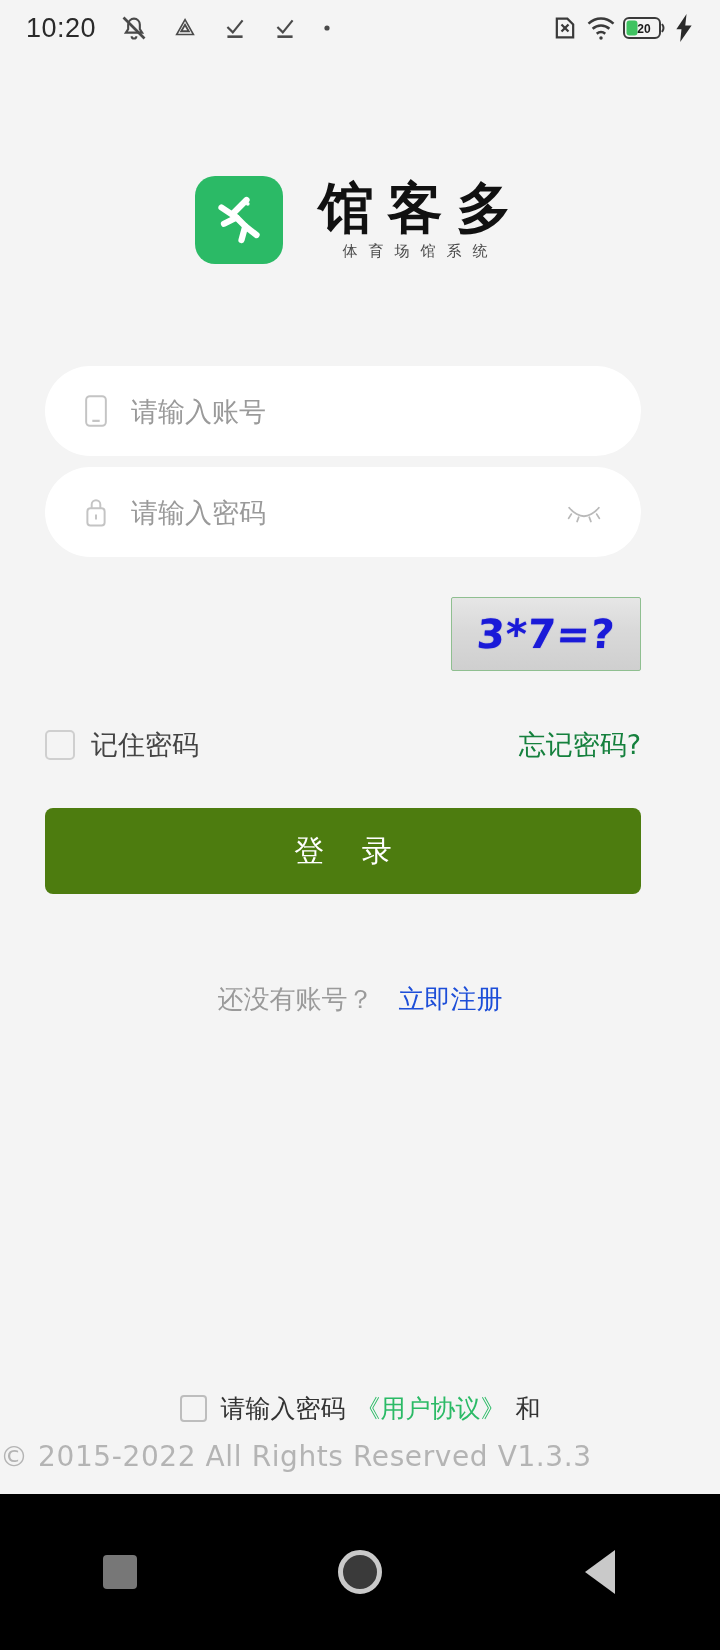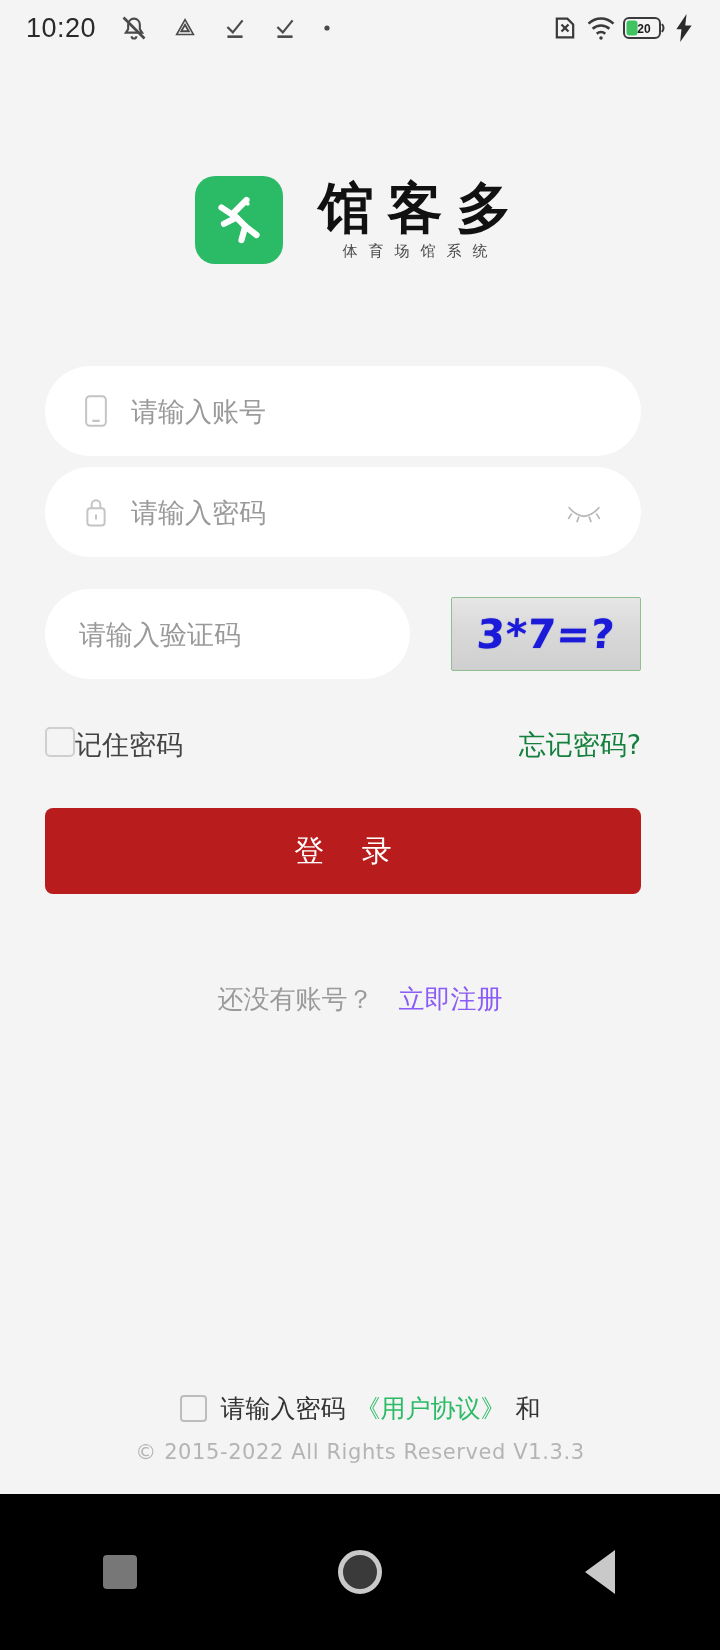--- a/index.html
+++ b/index.html
@@ -77,60 +77,60 @@
     font-family:"DejaVu Sans","Liberation Sans",sans-serif;
     letter-spacing:1px; transform:skewX(-4deg);
     text-shadow:0 0 1px rgba(30,30,220,.7);
   }
 
   
   .remember-row {
     position:absolute; left:45px; top:722px; width:596px; height:46px;
     display:flex; align-items:center; justify-content:space-between;
   }
-  .remember-left { display:flex; gap:0; cursor:pointer; }
+  .remember-left { display:flex; align-items:center; gap:16px; cursor:pointer; }
   .checkbox {
     width:30px; height:30px; border:2px solid #cfcfcf; border-radius:5px;
     background:#f4f4f4; flex:0 0 auto;
   }
   .remember-label { font-size:27px; color:#444; font-family:"DejaVu Sans","Liberation Sans",sans-serif; }
   .forgot-link { font-size:27px; color:#15803d; cursor:pointer; font-family:"DejaVu Sans","Liberation Sans",sans-serif; }
 
   
   .login-btn {
     position:absolute; left:45px; top:808px; width:596px; height:86px;
-    background:#b91c1c; border:none; border-radius:8px;
+    background:#4d7c0f; border:none; border-radius:8px;
     color:#fff; font-size:30px; letter-spacing:14px; text-indent:14px;
     cursor:pointer; font-family:"DejaVu Sans","Liberation Sans",sans-serif;
   }
 
   
   .register-row {
     position:absolute; left:0; top:982px; width:720px;
     display:flex; align-items:center; justify-content:center; gap:25px;
     font-size:26px; font-family:"DejaVu Sans","Liberation Sans",sans-serif;
   }
   .register-hint { color:#9a9a9a; }
-  .register-link { color:#8b5cf6; cursor:pointer; }
+  .register-link { color:#1d4ed8; cursor:pointer; }
 
   
   .agree-row {
     position:absolute; left:0; top:1392px; width:720px;
     display:flex; align-items:center; justify-content:center; gap:10px;
     font-size:25px; font-family:"DejaVu Sans","Liberation Sans",sans-serif;
   }
   .agree-box {
     width:27px; height:27px; border:2px solid #bdbdbd; border-radius:4px;
     background:#f4f4f4; flex:0 0 auto; margin-right:4px;
   }
   .agree-text { color:#333; }
   .agree-link { color:#2bba66; cursor:pointer; }
   .copyright {
-    position:absolute; left:0; top:1440px; width:720px; text-align:center;
-    font-size:21px; color:#b4b4b4; letter-spacing:0.6px;
+    position:absolute; left:0; top:1440px; width:720px; 
+    font-size:28px; color:#b4b4b4; letter-spacing:0.6px;
     font-family:"DejaVu Sans","Liberation Sans",sans-serif;
   }
 
   
   .navbar {
     position:absolute; left:0; bottom:0; width:720px; height:156px;
     background:#000; display:flex; align-items:center; justify-content:space-around;
   }
   .nav-btn { display:flex; align-items:center; justify-content:center; width:120px; height:80px; cursor:pointer; }
   .nav-square { width:34px; height:34px; background:#777; border-radius:4px; }
@@ -253,23 +253,20 @@
       <svg width="36" height="22" viewBox="0 0 34 20" fill="none" stroke="#b9b9b9" stroke-width="1.7" stroke-linecap="round">
         <path d="M3 6c4 5 10 8 14 8s10-3 14-8"></path>
         <line x1="5" y1="12" x2="2.5" y2="16"></line>
         <line x1="12" y1="15" x2="10.5" y2="19"></line>
         <line x1="22" y1="15" x2="23.5" y2="19"></line>
         <line x1="29" y1="12" x2="31.5" y2="16"></line>
       </svg>
     </span>
   </div>
 
-  <div id="field-captcha">
-    <input class="field-input" type="text" value="" placeholder="请输入验证码" style="">
-  </div>
   <div class="captcha-img">
     <span class="captcha-text">3*7=?</span>
   </div>
 
   <div class="remember-row">
     <div class="remember-left">
       <span class="checkbox"></span>
       <span class="remember-label">记住密码</span>
     </div>
     <span class="forgot-link">忘记密码?</span>

